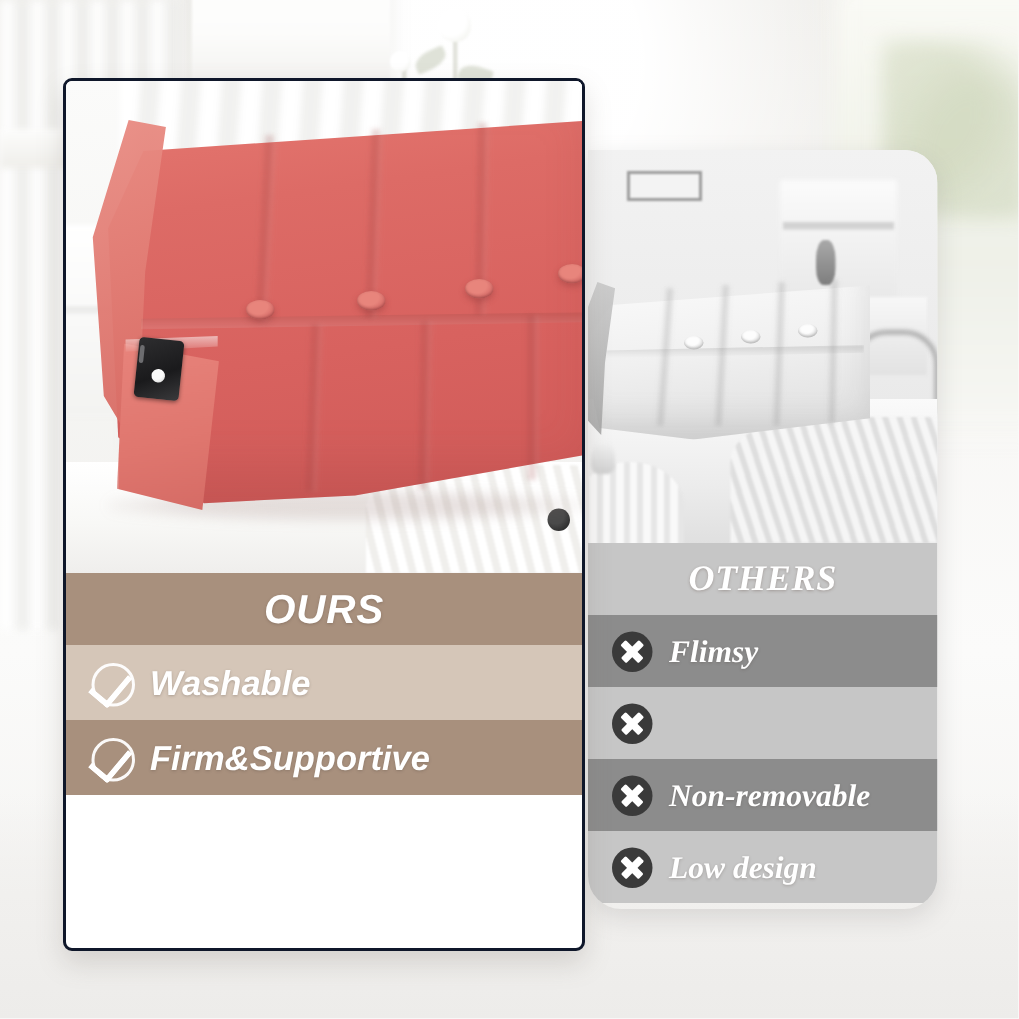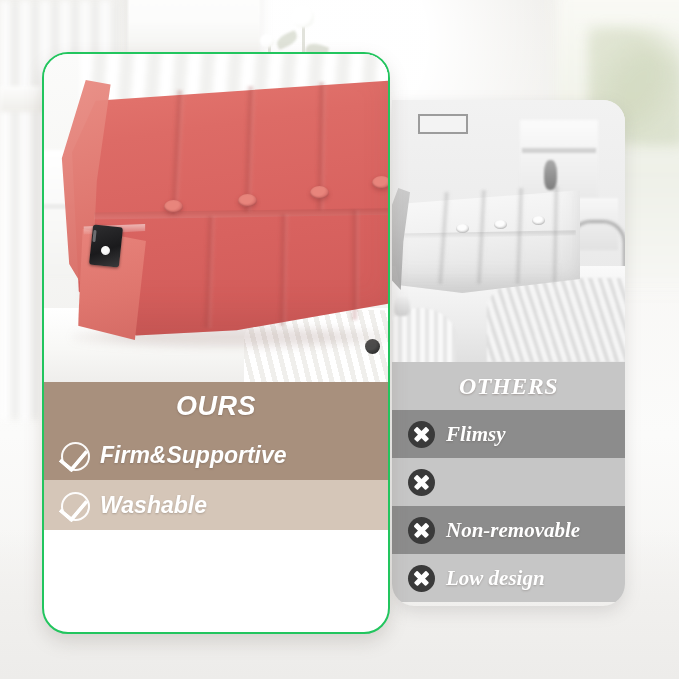--- a/index.html
+++ b/index.html
@@ -100,22 +100,22 @@
     position: absolute;
     left: 0; bottom: 0; width: 679px; height: 150px;
     background: linear-gradient(180deg, rgba(244,243,241,0) 0%, #f1f0ee 45%, #edecea 100%);
   }
 
   
   .ours-card {
     position: absolute;
     left: 42px; top: 52px;
     width: 344px; height: 578px;
-    border: 2px solid #22c55e;
-    border-radius: 26px;
+    border: 2px solid #0f172a;
+    border-radius: 6px;
     overflow: hidden;
     background: #ffffff;
     box-shadow: 0 8px 18px rgba(120,110,100,.22);
     z-index: 5;
   }
 
   
   .ours-photo {
     position: absolute;
     left: 0; top: 0; right: 0; height: 328px;
@@ -596,30 +596,30 @@
         <div class="pil-pocket-lip"></div>
         <div class="pil-phone"></div>
         <div class="pil-phone-strip"></div>
         <div class="pil-phone-dot"></div>
       </div>
     </div>
 
     <div class="ours-rows">
       <div class="panel-title ours-head">OURS</div>
 
+      <div class="feature-row ours-row alt0">
+        <span class="check-icon">
+          <span class="ring"></span>
+            <span class="tick"></span>
+        </span>
+        <span class="feature-label">Washable</span>
+      </div>
       <div class="feature-row ours-row alt1">
         <span class="check-icon">
           <span class="ring"></span>
             <span class="tick"></span>
         </span>
         <span class="feature-label">Firm&amp;Supportive</span>
       </div>
-      <div class="feature-row ours-row alt0">
-        <span class="check-icon">
-          <span class="ring"></span>
-            <span class="tick"></span>
-        </span>
-        <span class="feature-label">Washable</span>
-      </div>
     </div>
   </div>
 
 </div>
 
 </body></html>

